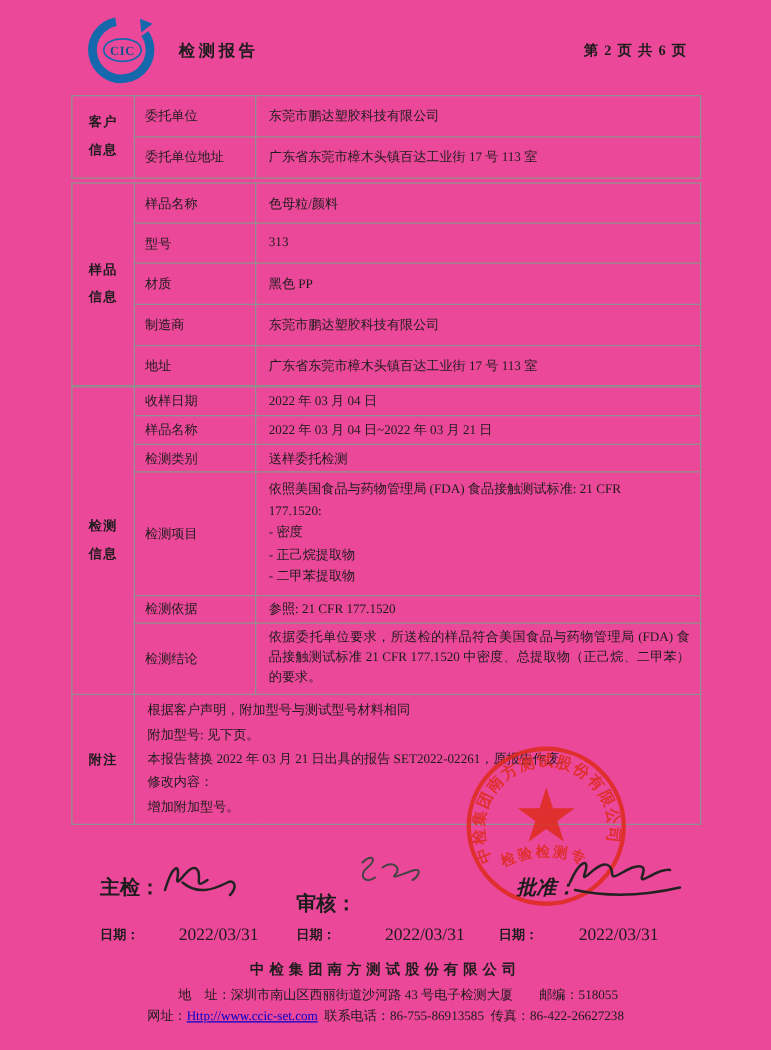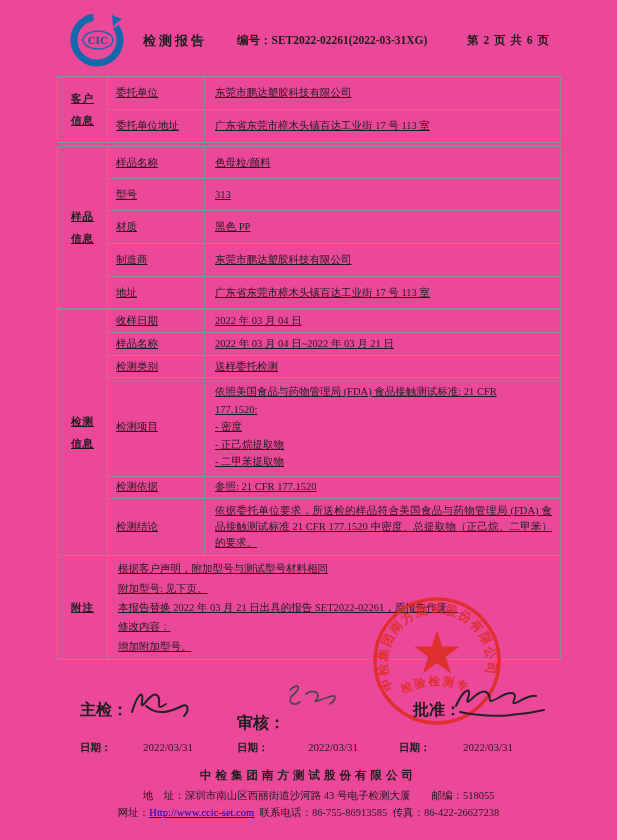--- a/index.html
+++ b/index.html
@@ -10,21 +10,21 @@
     font-family:"Liberation Serif", serif; font-size:10.5px;
     overflow:hidden;
   }
   
   .hdr-logo { position:absolute; left:60px; top:12px; }
   .hdr-title { position:absolute; left:143px; top:32px; font-size:13px; font-weight:bold; letter-spacing:3px; }
   .hdr-no { position:absolute; left:237px; top:33px; font-size:11.5px; font-weight:bold; }
   .hdr-page { position:absolute; left:467px; top:33px; font-size:11.5px; font-weight:bold; letter-spacing:1px; }
   
   table { border-collapse:collapse; table-layout:fixed; position:absolute; left:57px; width:504px; }
-  td { border:1px solid #8f8f8f; vertical-align:middle; font-size:10.5px;text-decoration:underline; }
+  td { border:1px solid #8f8f8f; vertical-align:middle; font-size:10.5px; }
   .t1 { top:76px; }
   .t2 { top:146px; }
   .t3 { top:309px; }
   .col-sec { width:50px; }
   .col-lab { width:97px; }
   td.sec { text-align:center; font-weight:bold; letter-spacing:1px; }
   td.sec .secwrap { width:26px; margin:0 auto; line-height:22px; word-break:break-all; }
   td.lab { padding-left:8px; }
   td.val { padding-left:10px; }
   .r33 { height:33px; } .r32 { height:32px; } .r23 { height:23px; } .r22 { height:22px; }
@@ -33,21 +33,21 @@
   td.multiline .ln { line-height:17.5px; }
   td.conc { padding:4px 8px 4px 10px; line-height:16.3px; text-align:justify; vertical-align:middle; }
   td.note { padding:3px 10px; vertical-align:middle; }
   td.note .ln { line-height:19.3px; }
   
   .stamp { position:absolute; left:366px; top:590px; width:142px; height:142px; opacity:.85; z-index:5; }
   
   .sig-label { position:absolute; font-size:16px; font-weight:bold; z-index:4; }
   .sig-svg { position:absolute; z-index:6; }
   .date-label { position:absolute; font-size:10.5px; font-weight:bold; }
-  .date-val { position:absolute; font-size:11px; }
+  .date-val { position:absolute; font-size:14px; }
   
   .foot { position:absolute; left:0; right:0; text-align:center; white-space:pre-wrap; }
   .foot1 { top:768px; font-size:11.5px; font-weight:bold; letter-spacing:4px; }
   .foot2 { top:789px; font-size:10.5px;padding-left:20px; }
   .foot3 { top:806px; font-size:10.5px; }
   .foot3 a { color:#0000cc; text-decoration:underline; }
 </style>
 </head>
 <body>
 
@@ -55,21 +55,20 @@
 
   <div class="hdr-logo">
     <svg width="74" height="56" viewBox="0 0 74 56">
       <circle cx="37" cy="28" r="23" fill="none" stroke="#1668ac" stroke-width="7" stroke-dasharray="118 27" stroke-dashoffset="-8" transform="rotate(-55 37 28)"></circle>
       <polygon points="52,3 62,7 53,14" fill="#1668ac"></polygon>
       <ellipse cx="38" cy="28" rx="15" ry="9" fill="none" stroke="#1668ac" stroke-width="1.4"></ellipse>
       <text x="38" y="32" text-anchor="middle" font-family="Liberation Serif, serif" font-size="10" font-weight="bold" fill="#124f8a" letter-spacing="0.5">CIC</text>
     </svg>
   </div>
   <div class="hdr-title">检测报告</div>
-  <div class="hdr-no">编号：SET2022-02261(2022-03-31XG)</div>
   <div class="hdr-page">第 2 页 共 6 页</div>
 
   <table class="t1">
     <colgroup>
         <col class="col-sec">
         <col class="col-lab">
         <col>
       </colgroup>
     <tbody>
         <tr class="r33">
@@ -196,21 +195,21 @@
     <svg width="100" height="44" viewBox="0 0 100 44">
       <path d="M14 30 C20 10 26 8 24 20 C22 32 34 6 40 14 C44 20 36 30 48 22 M28 24 C40 34 52 30 64 24 C70 21 72 28 66 34" fill="none" stroke="#222" stroke-width="2" stroke-linecap="round"></path>
     </svg>
   </div>
   <div class="sig-label" style="left:237px; top:700px;margin-top:13px;">审核：</div>
   <div class="sig-svg" style="left:272px; top:678px;">
     <svg width="90" height="40" viewBox="0 0 90 40">
       <path d="M18 12 C26 4 30 10 22 16 C14 22 20 30 28 24 M34 16 C42 10 50 16 44 22 C40 26 52 20 60 18 C66 17 62 24 58 26" fill="none" stroke="#444" stroke-width="1.6" stroke-linecap="round"></path>
     </svg>
   </div>
-  <div class="sig-label" style="left:413px; top:700px;">批准：</div>
+  <div class="sig-label" style="left:413px; top:700px;font-style:italic;">批准：</div>
   <div class="sig-svg" style="left:448px; top:678px;">
     <svg width="105" height="50" viewBox="0 0 105 50">
       <path d="M8 28 C16 10 24 8 20 20 C16 32 30 10 38 14 C46 18 36 28 50 20 C60 14 70 12 66 22 C62 32 78 16 88 18 M12 34 C40 40 70 38 96 32" fill="none" stroke="#222" stroke-width="2" stroke-linecap="round"></path>
     </svg>
   </div>
 
   <div class="date-label" style="left:80px; top:741px;">日期：</div>
   <div class="date-val" style="left:143px; top:741px;">2022/03/31</div>
   <div class="date-label" style="left:237px; top:741px;">日期：</div>
   <div class="date-val" style="left:308px; top:741px;">2022/03/31</div>

